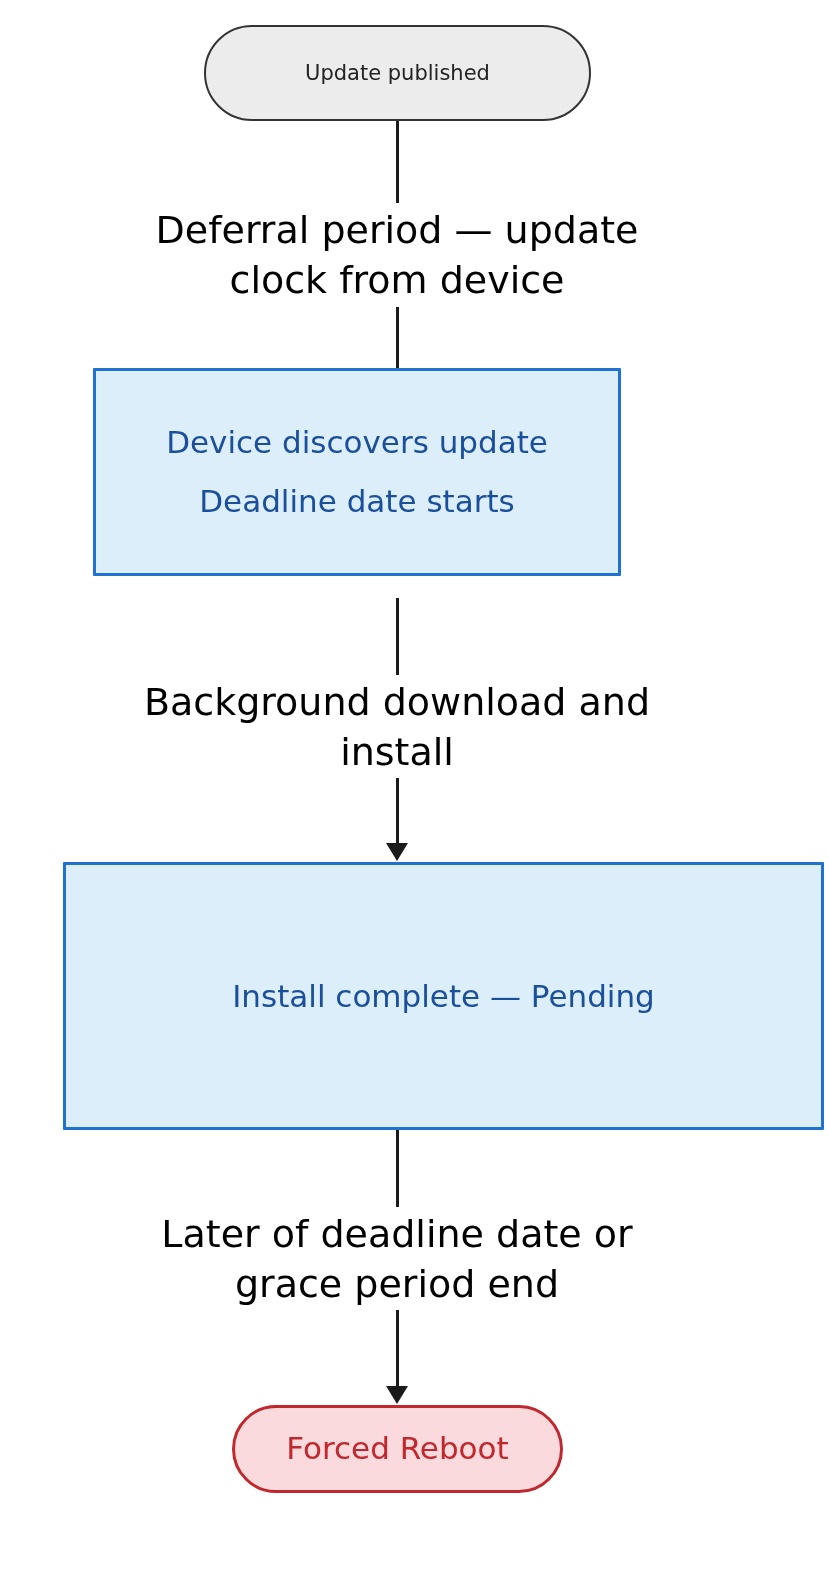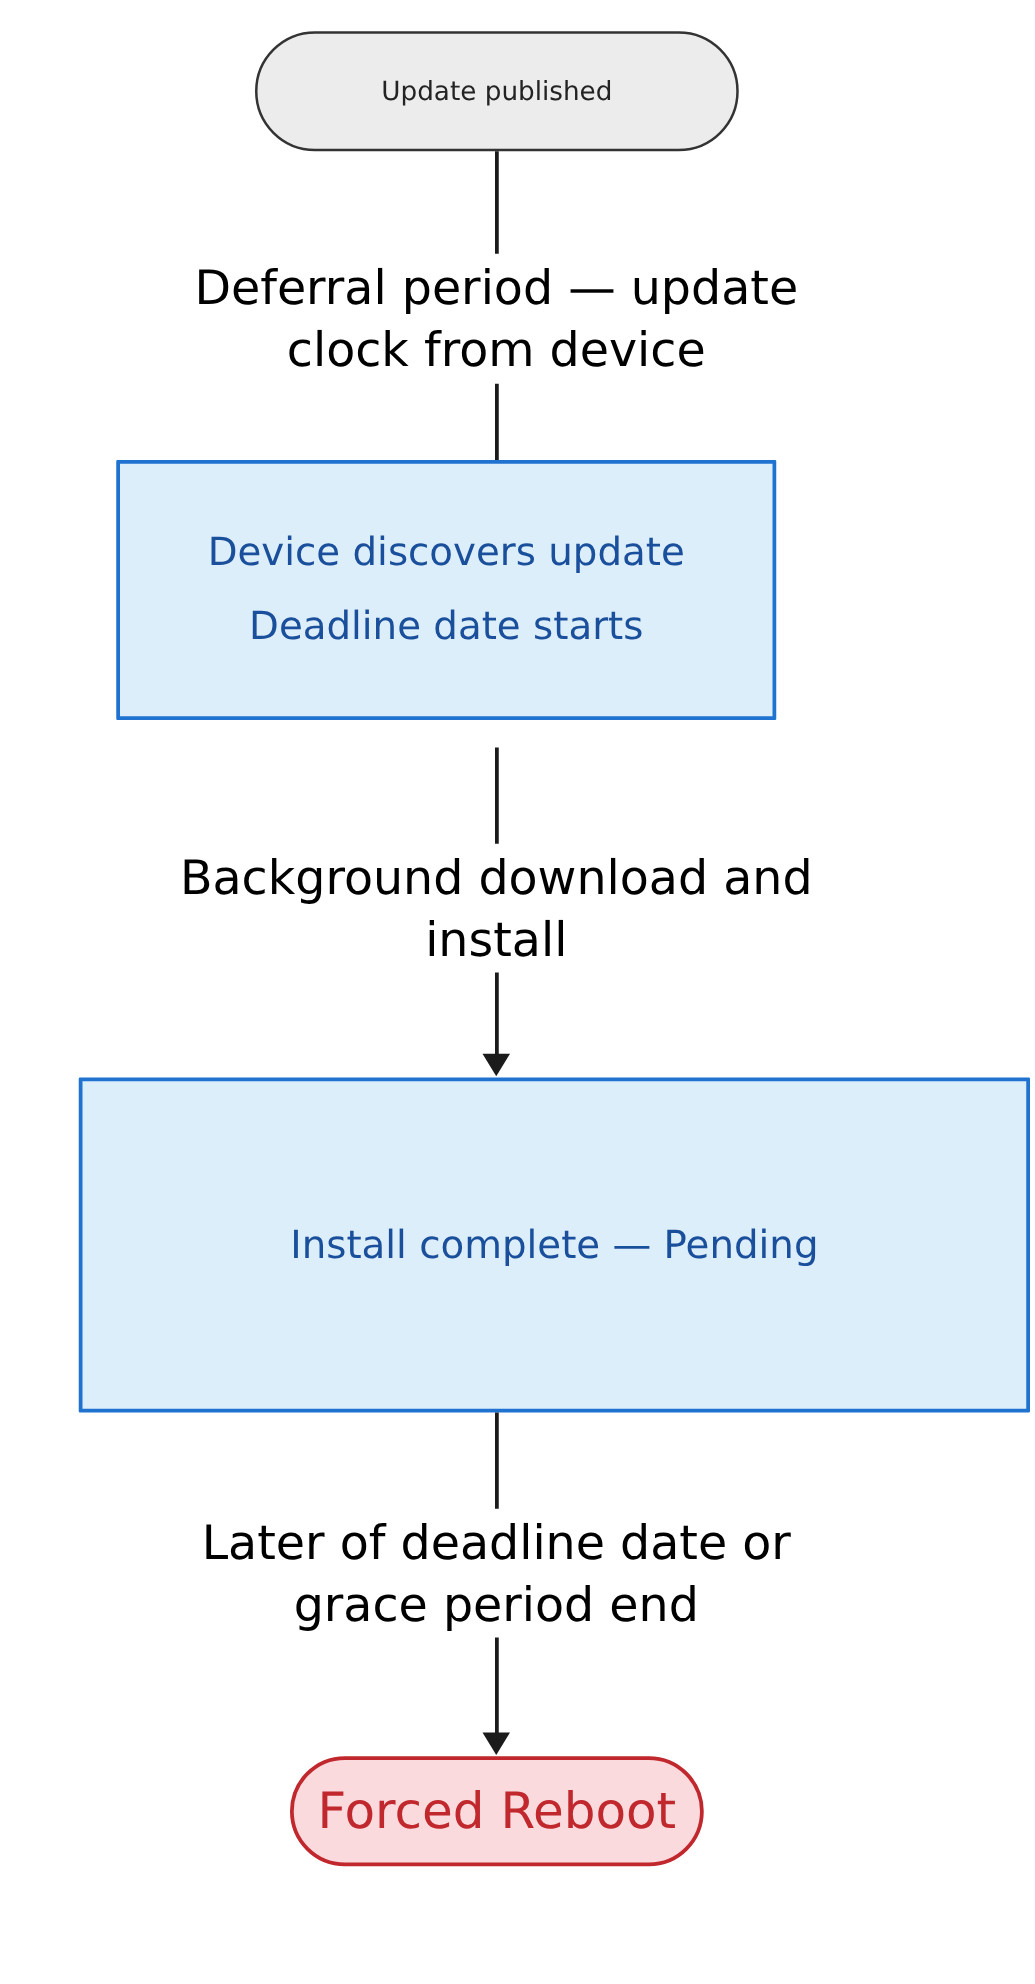--- a/index.html
+++ b/index.html
@@ -71,21 +71,21 @@
 
   .node-stadium-end {
     left: 232px;
     top: 1405px;
     width: 331px;
     height: 88px;
     background: #fadadd;
     border: 3px solid #c0282d;
     border-radius: 44px;
     color: #c0282d;
-    font-size: 40px;
+    font-size: 31px;
     line-height: 1.15;
   }
 
   .node-line {
     display: block;
     white-space: nowrap;
   }
 
   
   .edge-line {

